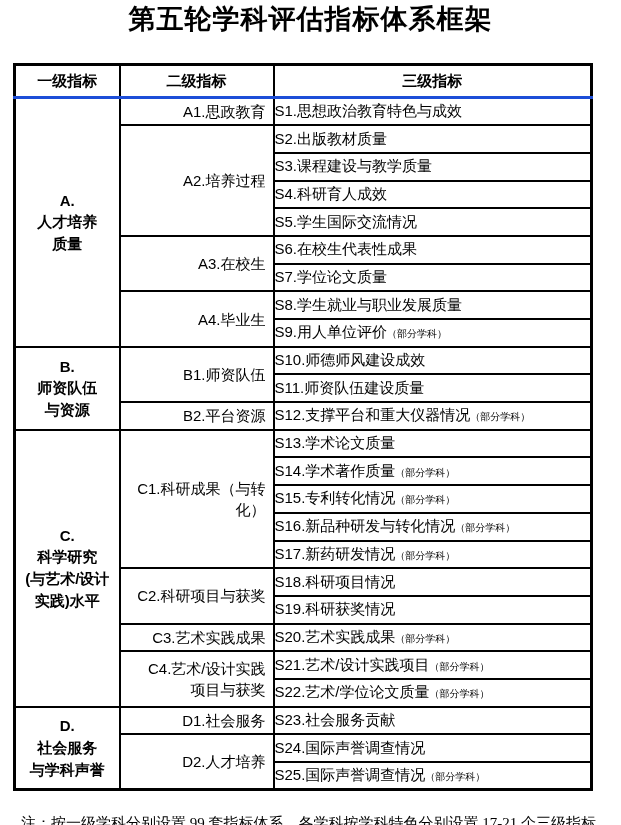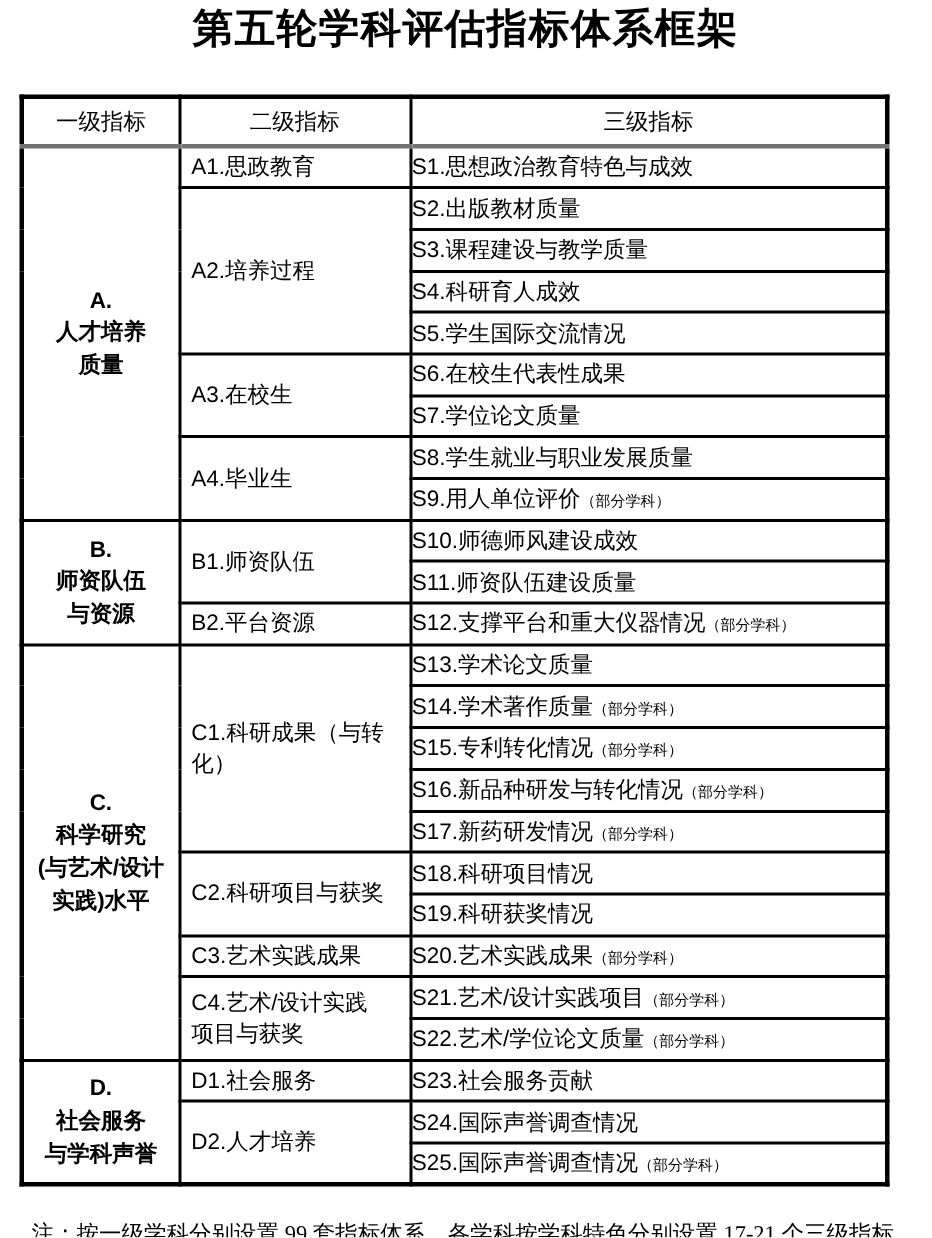--- a/index.html
+++ b/index.html
@@ -48,35 +48,35 @@
   col.c3 { width: 318px; }
   th, td {
     border: 2px solid #000;
     padding: 0;
     vertical-align: middle;
     overflow: hidden;
   }
   thead tr { height: 33px; }
   thead th {
     font-size: 15px;
-    font-weight: normal;
+    font-weight: bold;
     text-align: center;
-    border-bottom: 3px solid #737373;
+    border-bottom: 3px solid #1d4ed8;
   }
   tbody tr { height: 27.7px; }
   td.l1 {
     text-align: center;
     font-weight: bold;
     font-size: 15px;
     line-height: 1.45;
     white-space: pre-line;
     padding: 0 2px;
   }
   td.l2 {
-    text-align: left;
+    text-align: right;
     font-size: 15px;
     line-height: 1.4;
     white-space: pre-line;
     padding: 0 7px;
   }
   td.l3 {
     text-align: left;
     font-size: 15px;
     padding-left: 0;
   }

